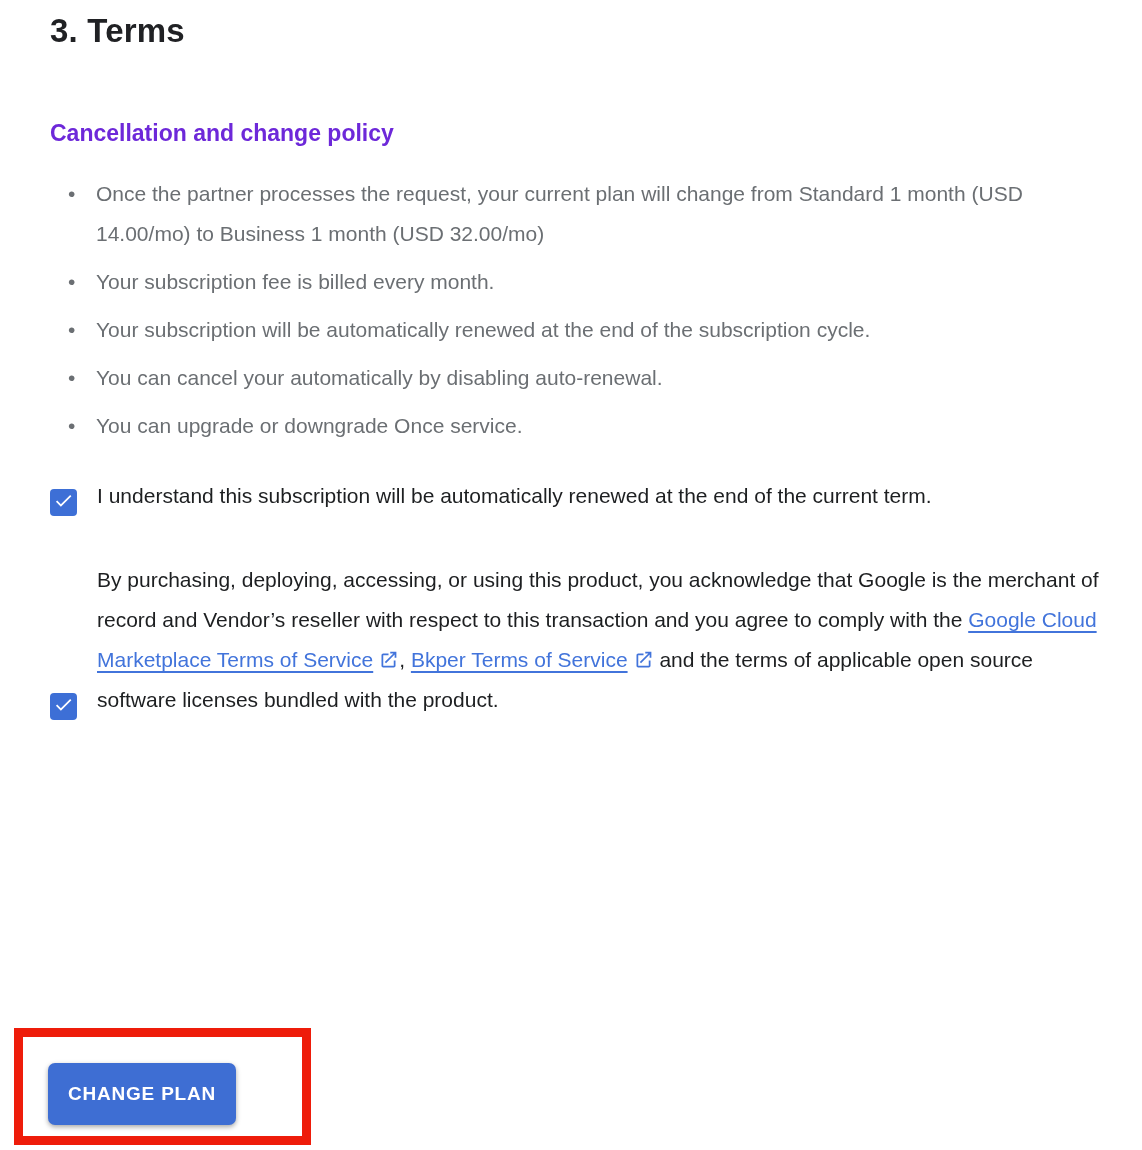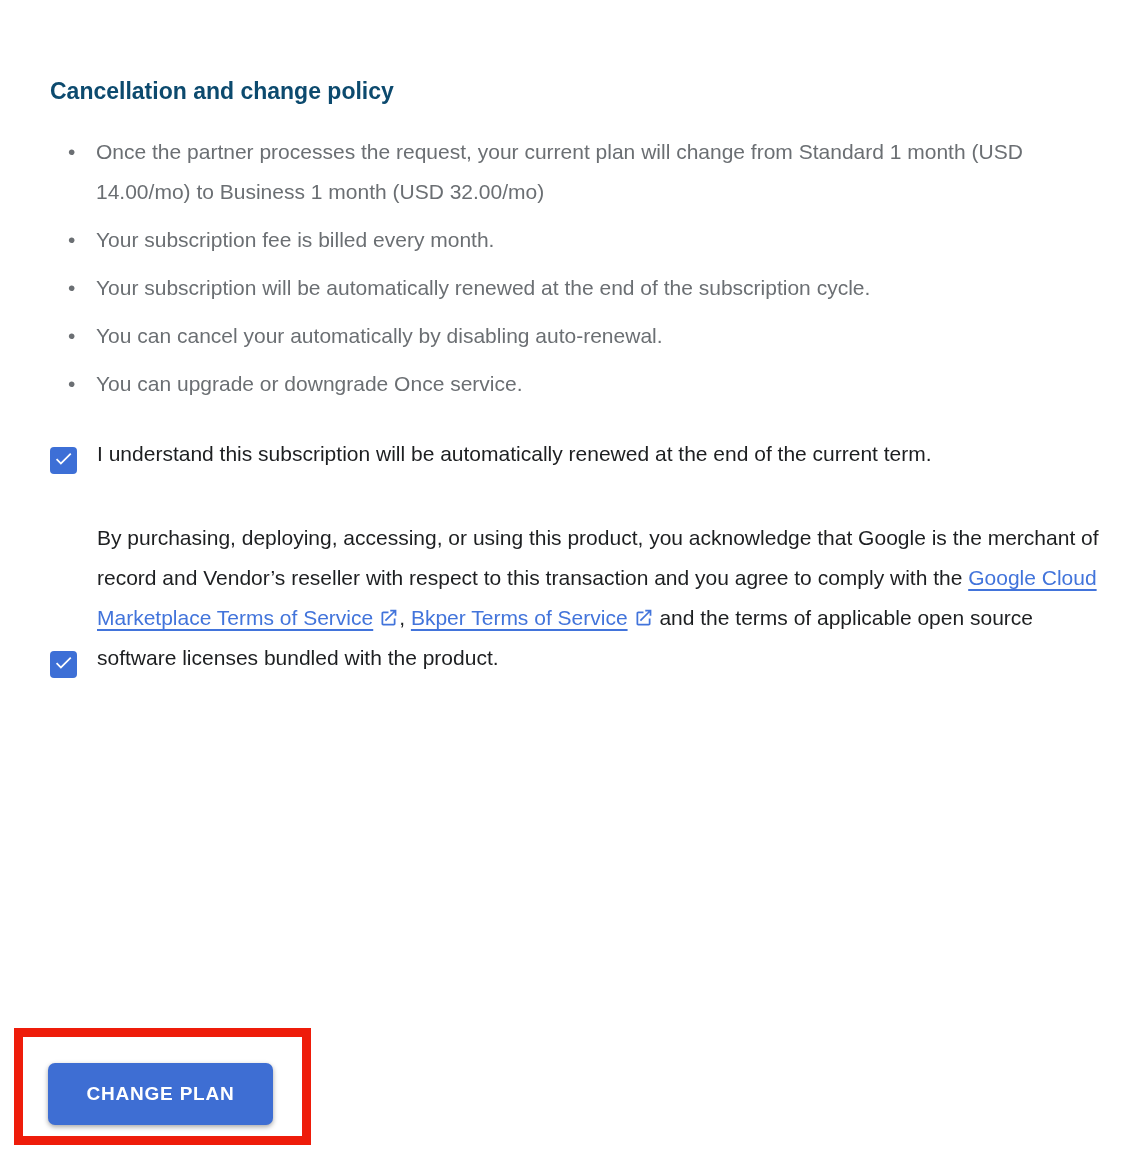--- a/index.html
+++ b/index.html
@@ -23,21 +23,21 @@
     line-height: 42px;
     font-weight: 700;
     color: #202124;
     letter-spacing: 0.2px;
   }
   .section-heading {
     margin: 0;
     font-size: 23px;
     line-height: 30px;
     font-weight: 700;
-    color: #0c4a6e;
+    color: #6d28d9;
   }
   .cancellation-heading { margin-top: 66px; }
   .additional-heading { margin-top: 46px; }
 
   ul.bullet-list {
     list-style: none;
     margin: 26px 0 0 0;
     padding: 0 0 0 18px;
   }
   ul.bullet-list li {
@@ -108,39 +108,40 @@
     width: 297px;
     height: 117px;
     border: 9px solid #ee1c0a;
     box-sizing: border-box;
     pointer-events: none;
   }
   .change-plan-button {
     position: absolute;
     left: 48px;
     top: 1063px;
-    width: 225px;
+    width: 188px;
     height: 62px;
     background: #3e6ed3;
     border: none;
     border-radius: 7px;
     color: #ffffff;
     font-family: "Liberation Sans", sans-serif;
     font-size: 19px;
     font-weight: 700;
     letter-spacing: 0.8px;
     box-shadow: 0 2px 5px rgba(0,0,0,0.35);
     cursor: pointer;
   }
 </style>
 </head>
 <body>
 
 <div class="content">
 
+  <h1 class="page-title">3. Terms</h1>
 
   <h2 class="section-heading cancellation-heading">Cancellation and change policy</h2>
 
   <ul class="bullet-list">
     <li>
       <span class="bullet-glyph">•</span>
       <span class="bullet-text">Once the partner processes the request, your current plan will change from Standard 1 month (USD 14.00/mo) to Business 1 month (USD 32.00/mo)</span>
     </li>
     <li>
       <span class="bullet-glyph">•</span>

